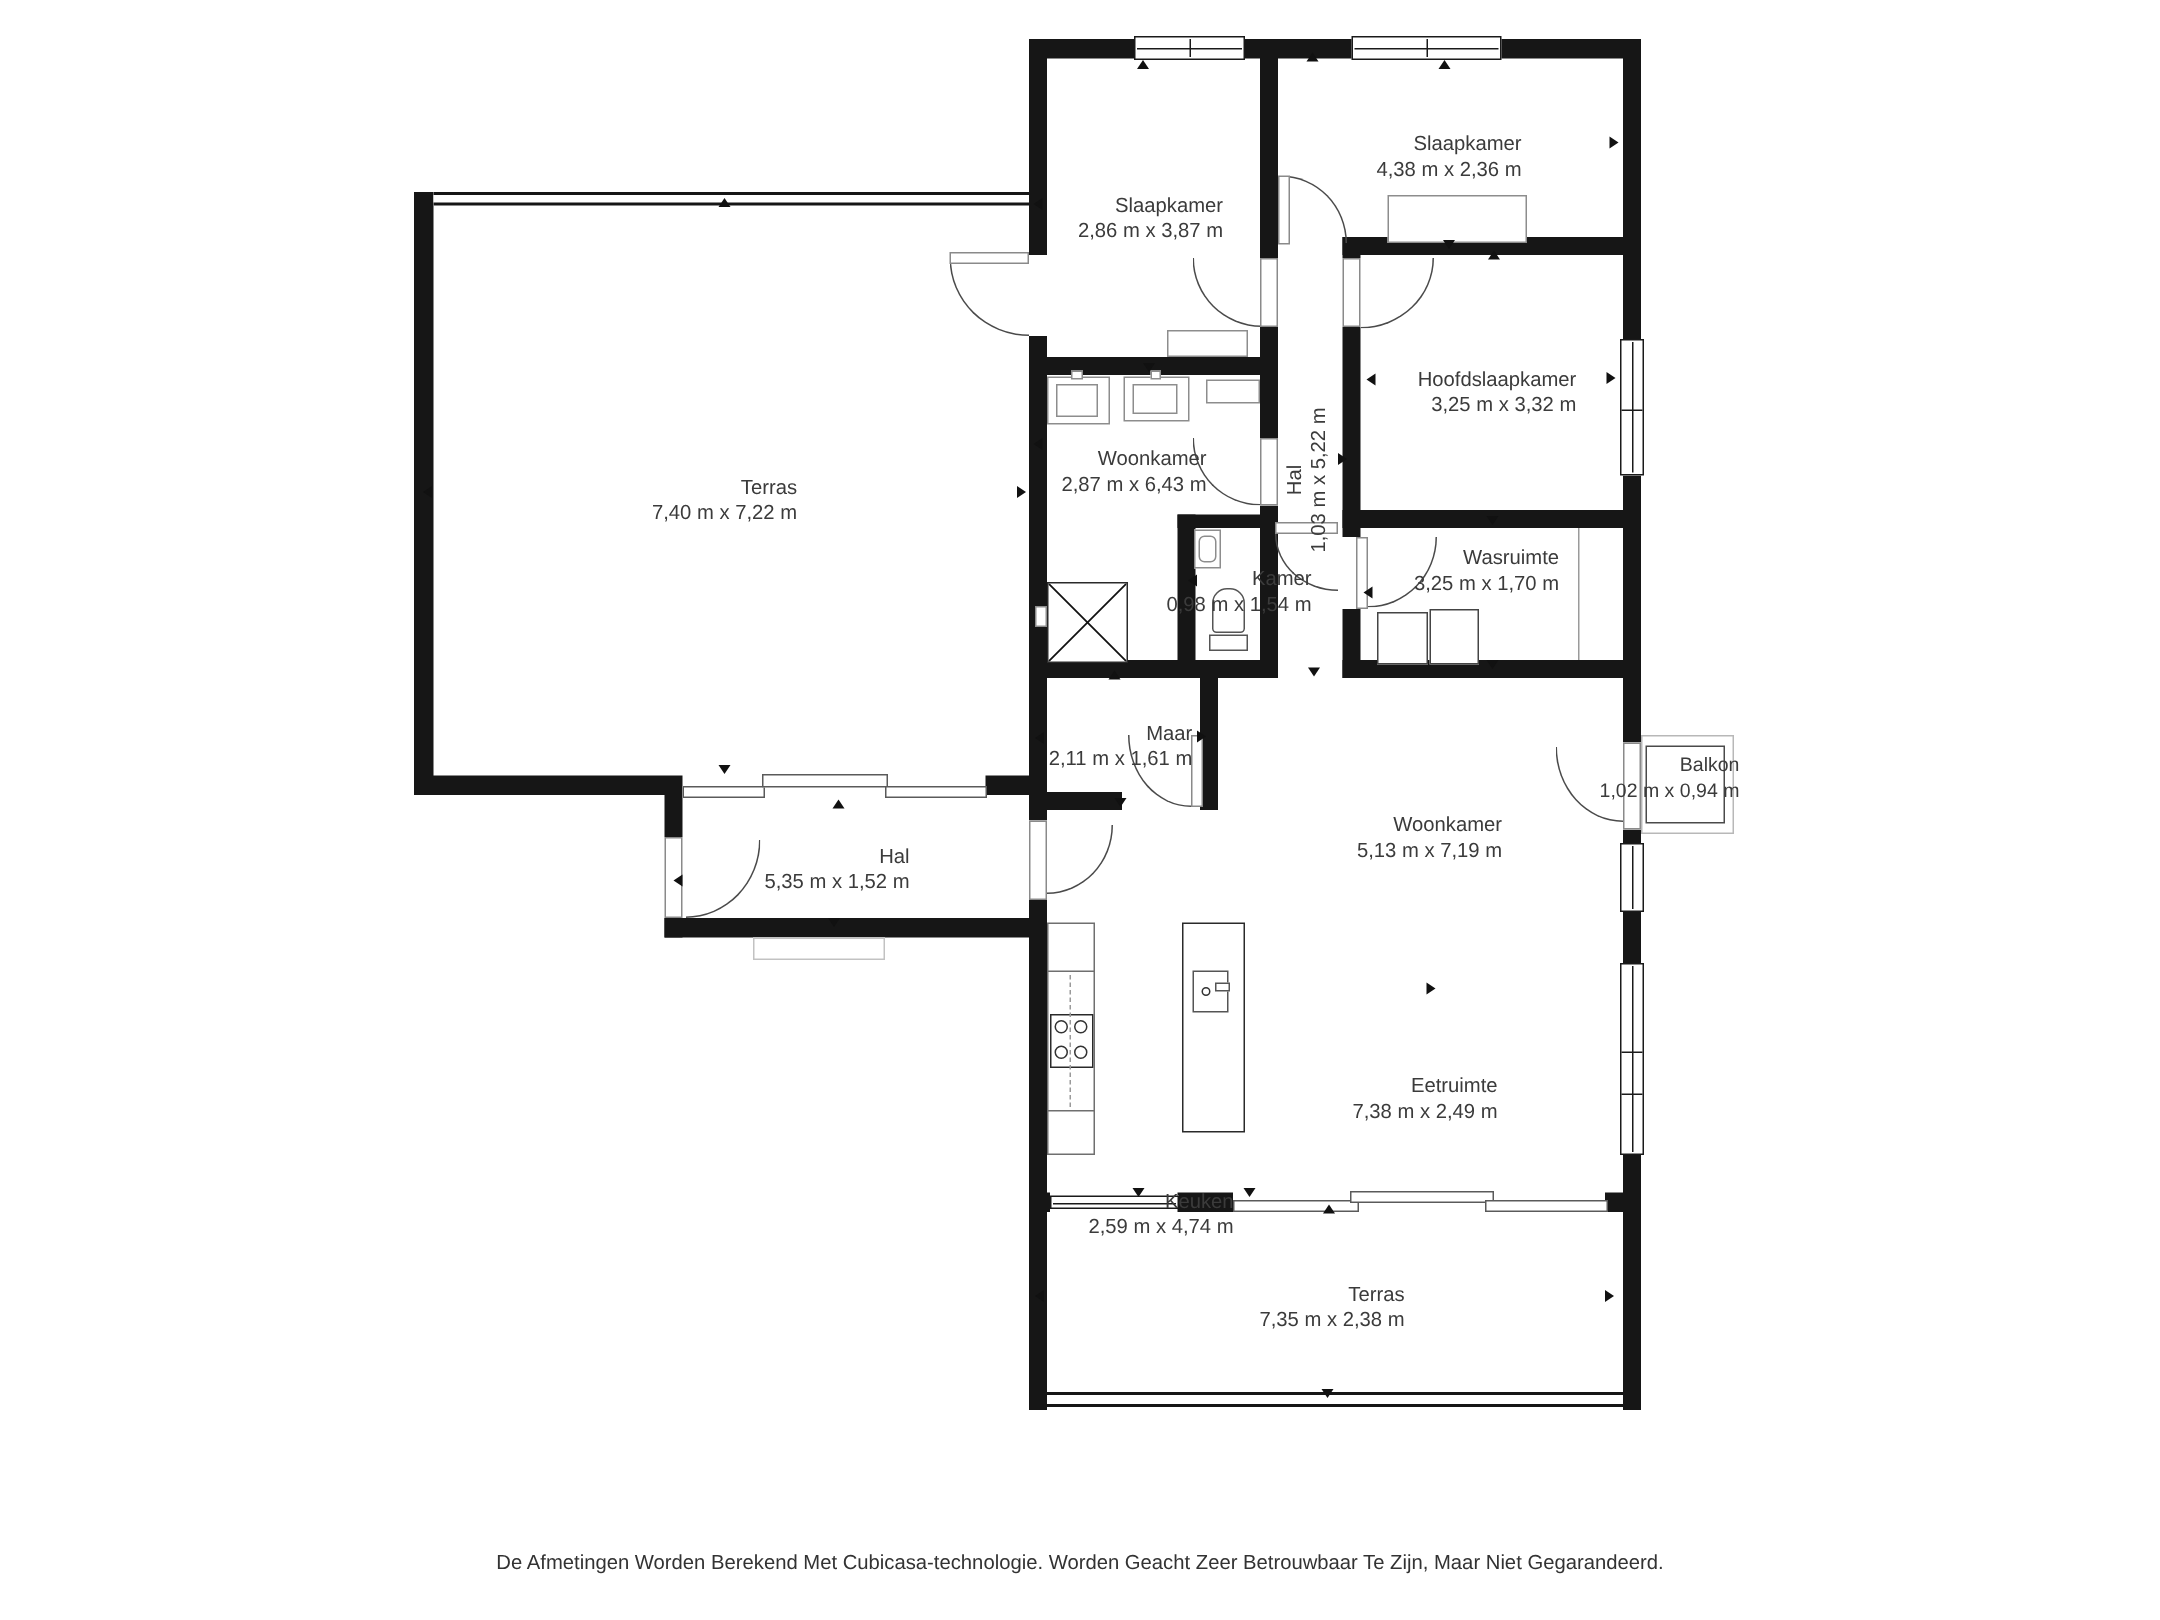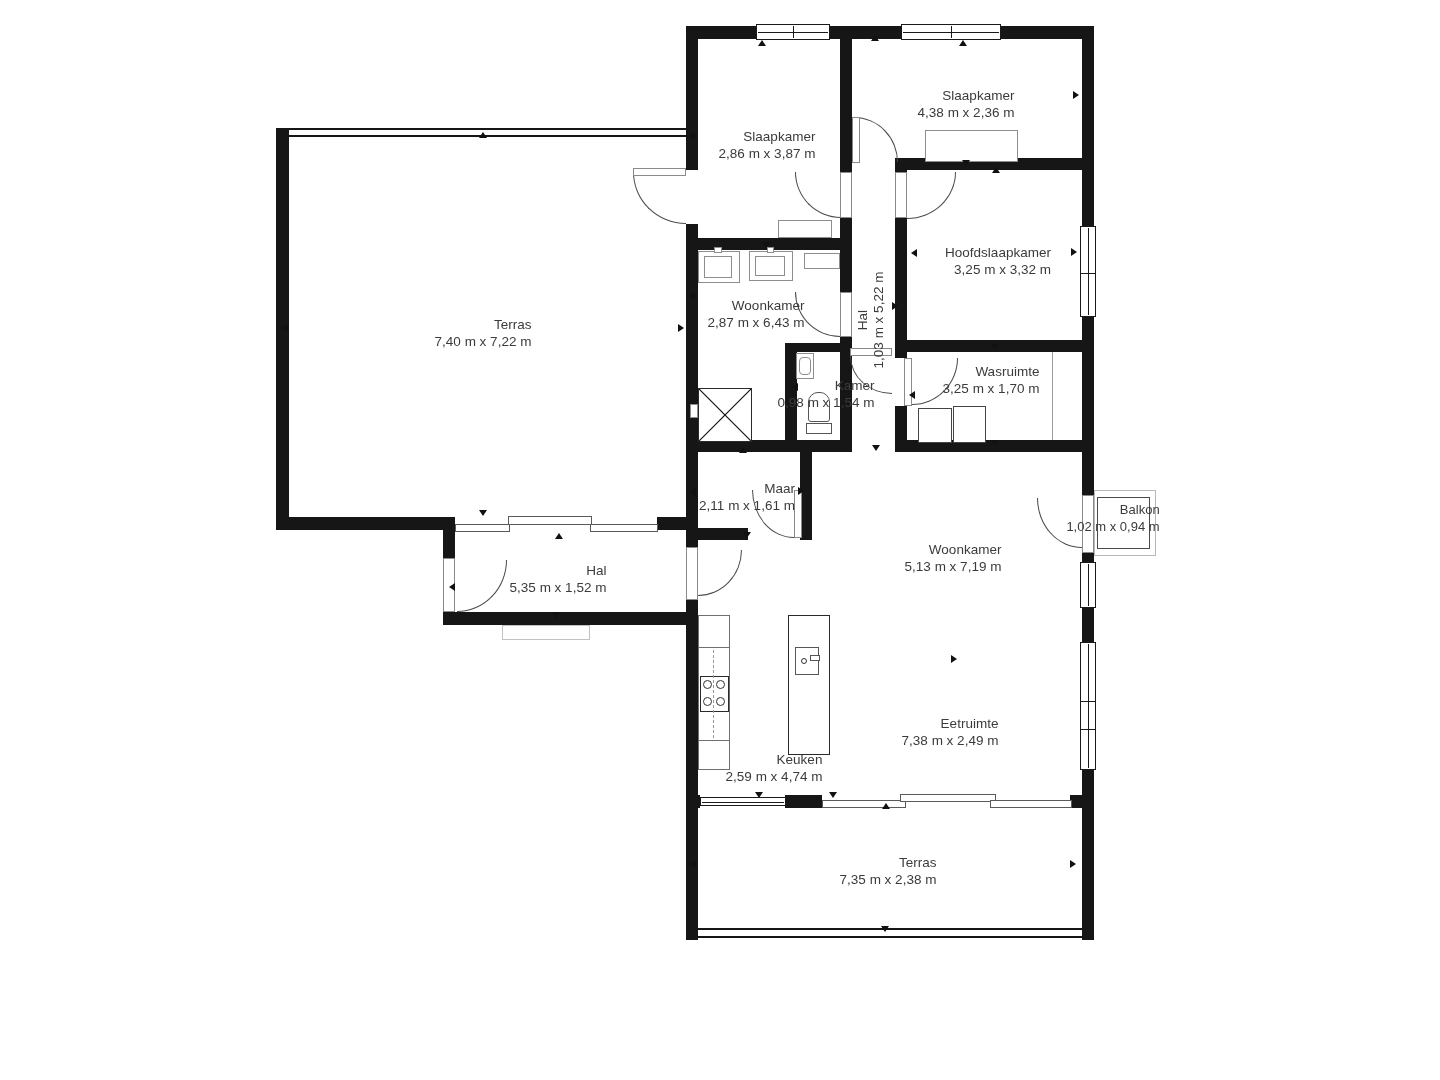--- a/index.html
+++ b/index.html
@@ -248,30 +248,31 @@
     <div>5,35 m x 1,52 m</div>
   </div>
   <div class="lbl" style="left:483px;top:333px">
     <div>Terras</div>
     <div>7,40 m x 7,22 m</div>
   </div>
   <div class="lbl" style="left:953px;top:558px">
     <div>Woonkamer</div>
     <div>5,13 m x 7,19 m</div>
   </div>
-  <div class="lbl" style="left:774px;top:768px">
+  <div class="lbl" style="left:774px;top:809px">
     <div>Keuken</div>
     <div>2,59 m x 4,74 m</div>
   </div>
   <div class="lbl" style="left:950px;top:732px">
     <div>Eetruimte</div>
     <div>7,38 m x 2,49 m</div>
   </div>
   <div class="lbl" style="left:888px;top:871px">
     <div>Terras</div>
     <div>7,35 m x 2,38 m</div>
   </div>
   <div class="lbl" style="left:1113px;top:518px;font-size:13px">
     <div>Balkon</div>
     <div>1,02 m x 0,94 m</div>
   </div>
 
+  <div class="footer">De Afmetingen Worden Berekend Met Cubicasa-technologie. Worden Geacht Zeer Betrouwbaar Te Zijn, Maar Niet Gegarandeerd.</div>
 </div>
 
 </body></html>

